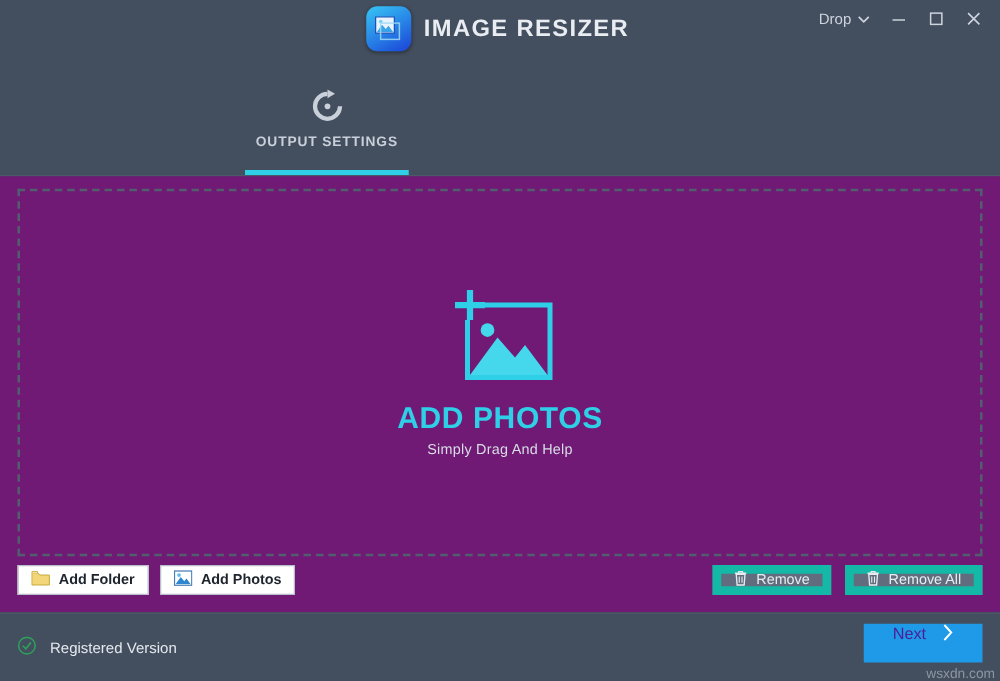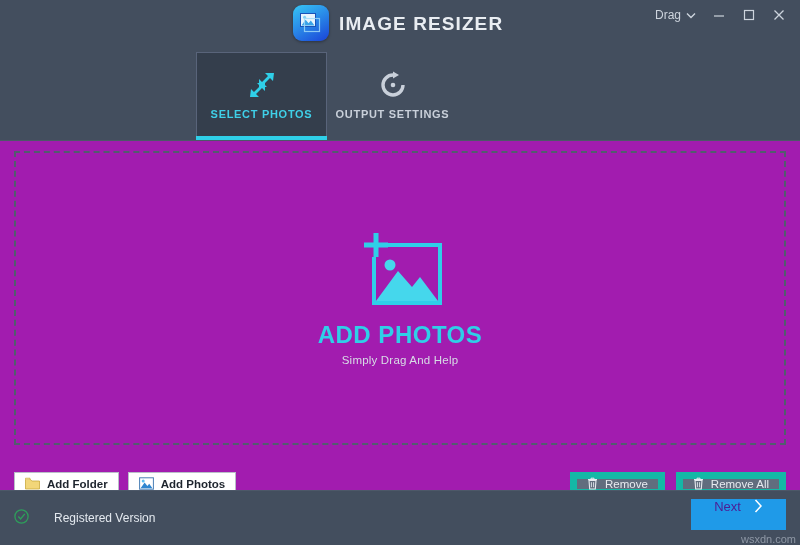--- a/index.html
+++ b/index.html
@@ -144,21 +144,21 @@
     bottom: 0px;
     width: 131px;
     height: 4px;
     background: #2fcfe8;
   }
 
   
   .content {
     flex: 1 1 auto;
     position: relative;
-    background: #a21caf;
+    background: #701a75;
   }
   .dropzone {
     position: absolute;
     left: 14px;
     top: 10px;
     right: 14px;
     height: 290px;
     border: 2px dashed #525d6e;
     display: flex;
     flex-direction: column;
@@ -183,21 +183,20 @@
 
   
   .actionrow {
     position: absolute;
     left: 14px;
     right: 14px;
     top: 310px;
     height: 26px;
     display: flex;
     align-items: center;
-    margin-top: 20px;
   }
   .btn {
     display: inline-flex;
     align-items: center;
     gap: 7px;
     height: 24px;
     padding: 0 10px;
     font-size: 11.5px;
     cursor: default;
     border: 1px solid #2c3542;
@@ -225,21 +224,21 @@
     border-top: 1px solid #4d5868;
     background: #434e5e;
     display: flex;
     align-items: center;
     padding: 0 14px;
     position: relative;
   }
   .regver {
     display: flex;
     align-items: center;
-    gap: 25px;
+    gap: 11px;
     color: #e4e9ef;
     font-size: 12px;
   }
   .next-btn {
     position: absolute;
     right: 14px;
     top: 8px;
     width: 95px;
     height: 31px;
     background: #1f9ae8;
@@ -276,21 +275,21 @@
           <rect x="4.5" y="5.5" width="15" height="13" fill="none" stroke="#9fd8f7" stroke-width="1.2" opacity="0.85"></rect>
         </svg>
       </div>
       <div class="brand-text">
         <span class="brand-title">IMAGE RESIZER</span>
       </div>
     </div>
 
     <div class="winctl">
       <div class="help-menu">
-        <span>Drag</span>
+        <span>Drop</span>
         <span>
           <svg width="10" height="7" viewBox="0 0 10 7">
               <path d="M1 1.5 L5 5.5 L9 1.5" fill="none" stroke="#cdd4dd" stroke-width="1.4"></path>
             </svg>
         </span>
       </div>
       <div class="winbtn">
         <span>
           <svg width="12" height="10" viewBox="0 0 12 10">
               <path d="M1 6 L11 6" stroke="#cdd4dd" stroke-width="1.2"></path>
@@ -310,29 +309,20 @@
               <path d="M1.5 1.5 L10.5 10.5 M10.5 1.5 L1.5 10.5" stroke="#cdd4dd" stroke-width="1.3"></path>
             </svg>
         </span>
       </div>
     </div>
   </div>
 
   <div class="tabbar">
     <div class="tabs">
 
-      <div class="tab active">
-        <div class="ticon">
-          <svg width="28" height="28" viewBox="0 0 28 28">
-            <path d="M26 2 L17 2 L20 5 L14 11 L11 8 L11 16 L19 16 L16 13 L22 7 L25 10 Z" fill="#2fcfe8"></path>
-            <path d="M2 26 L11 26 L8 23 L14 17 L17 20 L17 12 L9 12 L12 15 L6 21 L3 18 Z" fill="#2fcfe8"></path>
-          </svg>
-        </div>
-        <div class="tlabel">SELECT PHOTOS</div>
-      </div>
 
 
       <div class="tab">
         <div class="ticon">
           <svg width="28" height="28" viewBox="0 0 28 28">
             <path d="M14 4 A10 10 0 1 0 24 14" fill="none" stroke="#c9d0da" stroke-width="3.4" stroke-linecap="butt"></path>
             <path d="M14 0.5 L14 7.5 L20 4 Z" fill="#c9d0da"></path>
             <circle cx="14" cy="14" r="2.3" fill="#c9d0da"></circle>
           </svg>
         </div>

